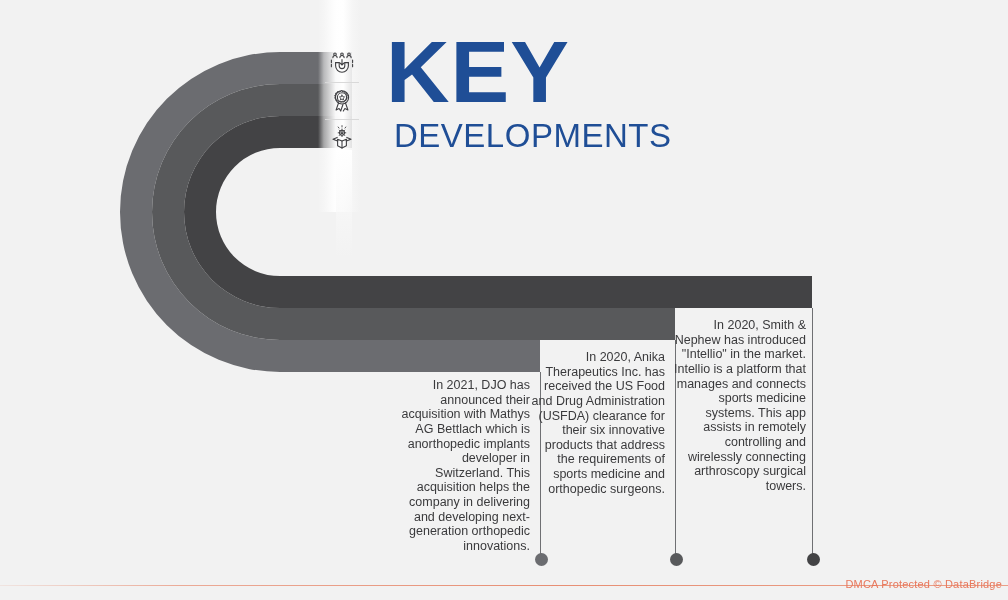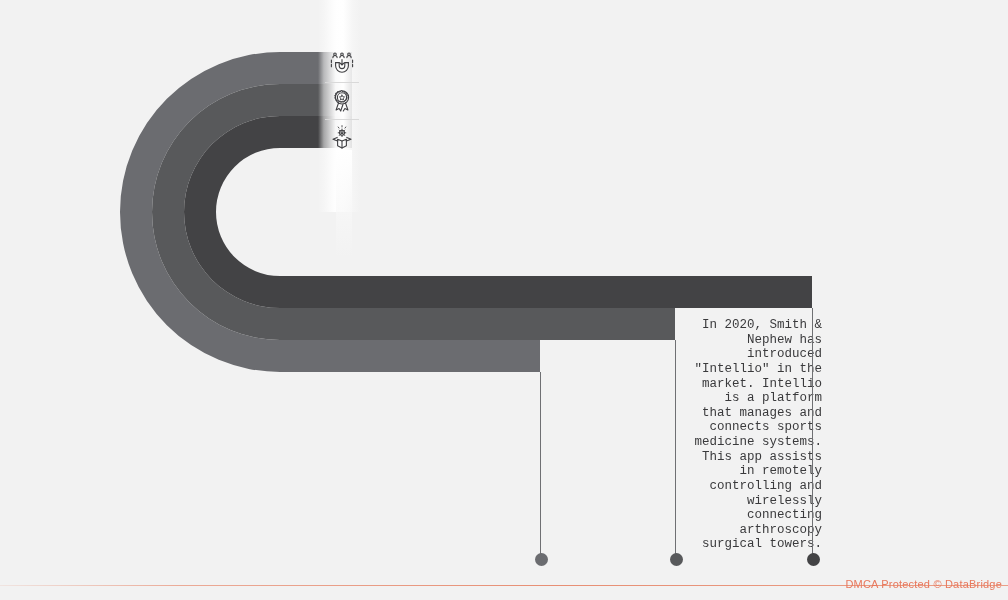--- a/index.html
+++ b/index.html
@@ -230,27 +230,33 @@
         <path d="M9.2 13.4 L5.0 15.3 L9.6 17.1"></path>
         <path d="M18.8 13.4 L23.0 15.3 L18.4 17.1"></path>
 
         <path d="M9.6 15.2 L14 17.0 L18.4 15.2 L18.4 21.8 L14 23.9 L9.6 21.8 Z"></path>
         <path d="M14 17.0 L14 23.9"></path>
       </svg>
     </div>
 
   </div>
 
-
+  <div class="title-block">
+    <div class="title-main">KEY</div>
+    <div class="title-sub">DEVELOPMENTS</div>
+  </div>
+
+  <div class="event" style="left:396px; top:378px; width:144px;">In 2021, DJO has announced their acquisition with Mathys AG Bettlach which is anorthopedic implants developer in Switzerland. This acquisition helps the company in delivering and developing next-generation orthopedic innovations.</div>
   <div class="event-rule" style="left:540px; top:372px; height:188px;"></div>
   <div class="event-dot" style="left:541px; top:553px; background:#6b6c70;"></div>
 
+  <div class="event" style="left:531px; top:350px; width:144px;">In 2020, Anika Therapeutics Inc. has received the US Food and Drug Administration (USFDA) clearance for their six innovative products that address the requirements of sports medicine and orthopedic surgeons.</div>
   <div class="event-rule" style="left:675px; top:340px; height:220px;"></div>
   <div class="event-dot" style="left:676px; top:553px; background:#58595b;"></div>
 
-  <div class="event" style="left:688px; top:318px; width:144px;font-family:Liberation Mono, monospace;">In 2020, Smith &amp; Nephew has introduced "Intellio" in the market. Intellio is a platform that manages and connects sports medicine systems. This app assists in remotely controlling and wirelessly connecting arthroscopy surgical towers.</div>
+  <div class="event" style="left:672px; top:318px; width:144px;">In 2020, Smith &amp; Nephew has introduced "Intellio" in the market. Intellio is a platform that manages and connects sports medicine systems. This app assists in remotely controlling and wirelessly connecting arthroscopy surgical towers.</div>
   <div class="event-rule" style="left:812px; top:308px; height:252px;"></div>
   <div class="event-dot" style="left:813px; top:553px; background:#434345;"></div>
 
   <div class="footer-rule"></div>
   <div class="footer-text">DMCA Protected © DataBridge</div>
 
 </div>
 
 </body></html>

